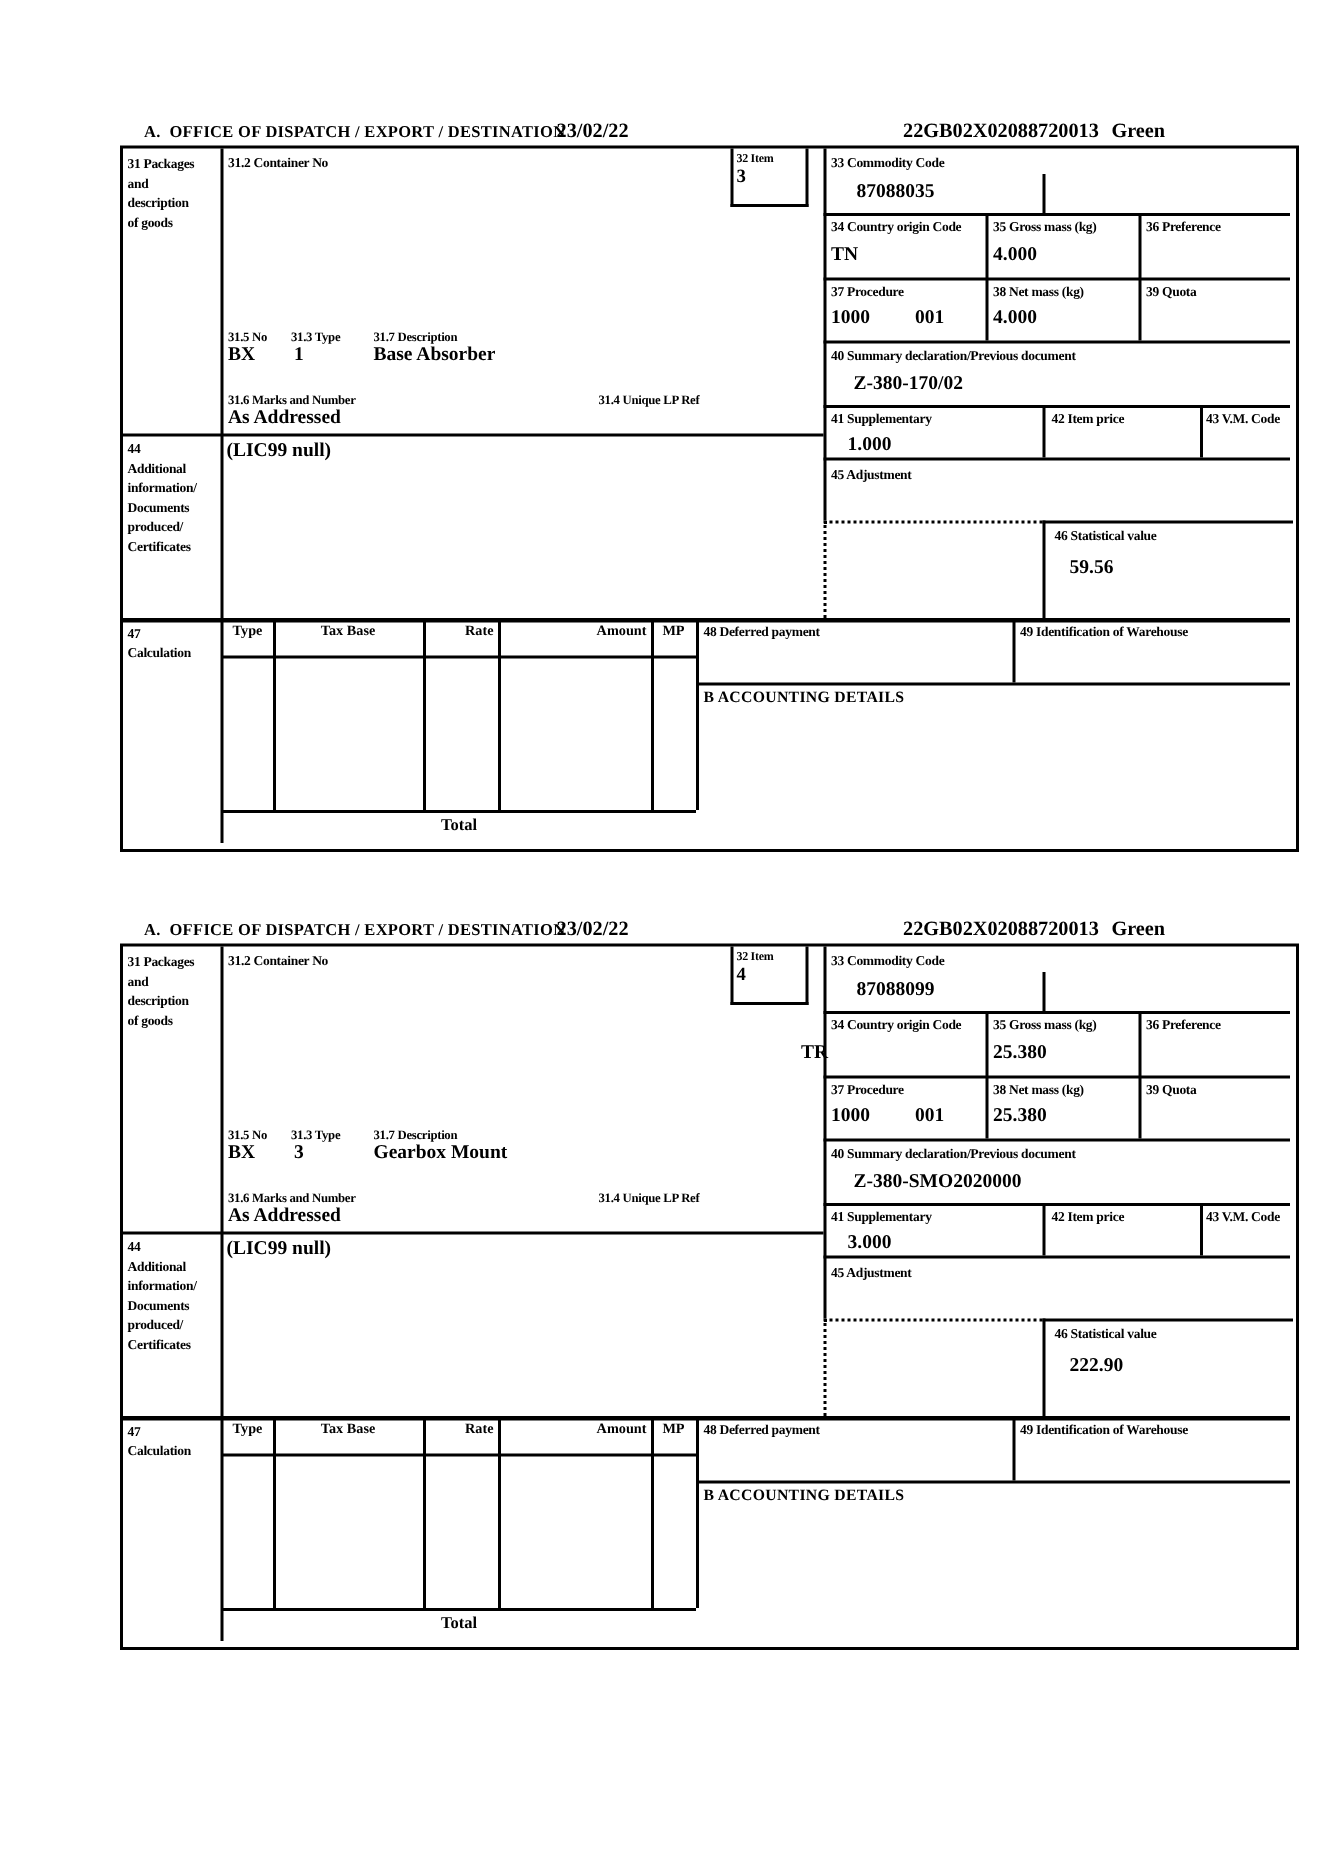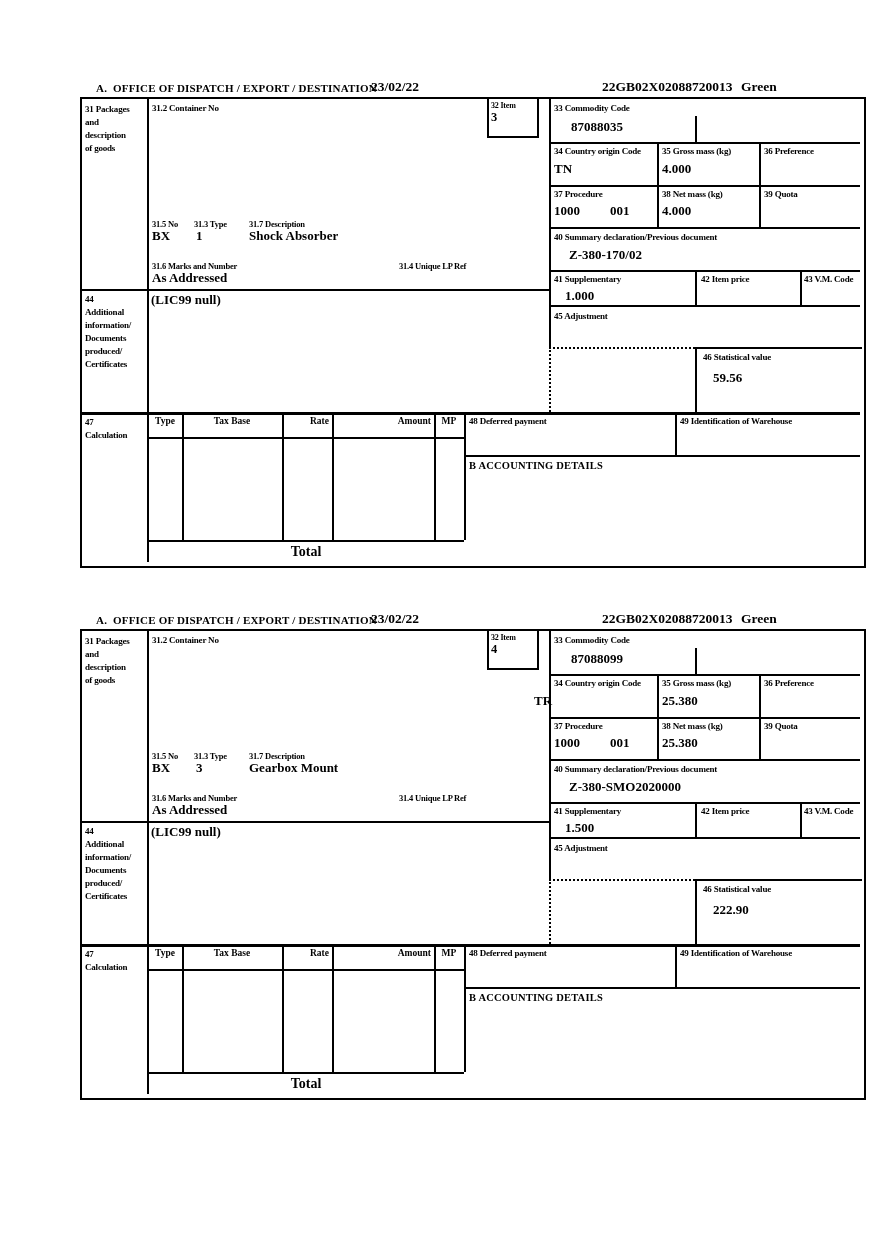--- a/index.html
+++ b/index.html
@@ -16,21 +16,21 @@
   .hl{position:absolute;height:2px;background:#000;}
   .hl.heavy{height:3px;}
   .vl.dot{background:none;border-left:2px dotted #000;width:0;}
   .hl.dot{background:none;border-top:2px dotted #000;height:0;}
   .rect{position:absolute;}
   .lbl{position:absolute;font-size:9px;line-height:10px;letter-spacing:-0.2px;white-space:nowrap;}
   .pre{white-space:pre-line;line-height:13px;}
   .val{position:absolute;font-size:13px;line-height:13px;white-space:pre;}
   .ch{position:absolute;top:317px;font-size:9.5px;line-height:10px;}
   .b-lbl{position:absolute;font-size:10.5px;letter-spacing:0.2px;white-space:nowrap;}
-  .total{position:absolute;font-size:14px;text-align:center;}
+  .total{position:absolute;font-size:11px;text-align:center;}
 </style>
 </head>
 <body>
 
 <div id="page">
   <div id="sections-root">
   <div class="section" style="top: 70px;">
     <div class="sec-hd">
       <span class="a-title">A.  OFFICE OF DISPATCH / EXPORT / DESTINATION</span>
       <span class="hd-date">23/02/22</span>
@@ -93,21 +93,21 @@
       <div class="lbl" style="left:682px;top:90px">39 Quota</div>
 
       <div class="lbl" style="left:472px;top:133px">40 Summary declaration/Previous document</div>
       <div class="val" style="left:487px;top:149px">Z-380-170/02</div>
 
       <div class="lbl" style="left:70px;top:120px;font-size:8.5px">31.5 No</div>
       <div class="lbl" style="left:112px;top:120px;font-size:8.5px">31.3 Type</div>
       <div class="lbl" style="left:167px;top:120px;font-size:8.5px">31.7 Description</div>
       <div class="val" style="left:70px;top:130px">BX</div>
       <div class="val" style="left:114px;top:130px">1</div>
-      <div class="val" style="left:167px;top:130px">Shock Absorber</div>
+      <div class="val" style="left:167px;top:130px">Base Absorber</div>
 
       <div class="lbl" style="left:70px;top:162px;font-size:8.5px">31.6 Marks and Number</div>
       <div class="lbl" style="left:317px;top:162px;font-size:8.5px">31.4 Unique LP Ref</div>
       <div class="val" style="left:70px;top:172px">As Addressed</div>
 
       <div class="lbl" style="left:472px;top:175px">41 Supplementary</div>
       <div class="val" style="left:483px;top:190px">1.000</div>
       <div class="lbl" style="left:619px;top:175px">42 Item price</div>
       <div class="lbl" style="left:722px;top:175px">43 V.M. Code</div>
 
@@ -209,21 +209,21 @@
       <div class="lbl" style="left:167px;top:120px;font-size:8.5px">31.7 Description</div>
       <div class="val" style="left:70px;top:130px">BX</div>
       <div class="val" style="left:114px;top:130px">3</div>
       <div class="val" style="left:167px;top:130px">Gearbox Mount</div>
 
       <div class="lbl" style="left:70px;top:162px;font-size:8.5px">31.6 Marks and Number</div>
       <div class="lbl" style="left:317px;top:162px;font-size:8.5px">31.4 Unique LP Ref</div>
       <div class="val" style="left:70px;top:172px">As Addressed</div>
 
       <div class="lbl" style="left:472px;top:175px">41 Supplementary</div>
-      <div class="val" style="left:483px;top:190px">1.500</div>
+      <div class="val" style="left:483px;top:190px">3.000</div>
       <div class="lbl" style="left:619px;top:175px">42 Item price</div>
       <div class="lbl" style="left:722px;top:175px">43 V.M. Code</div>
 
       <div class="lbl pre" style="left:3px;top:194px;width:62px">44
 Additional
 information/
 Documents
 produced/
 Certificates</div>
       <div class="val" style="left:69px;top:194px">(LIC99 null)</div>

